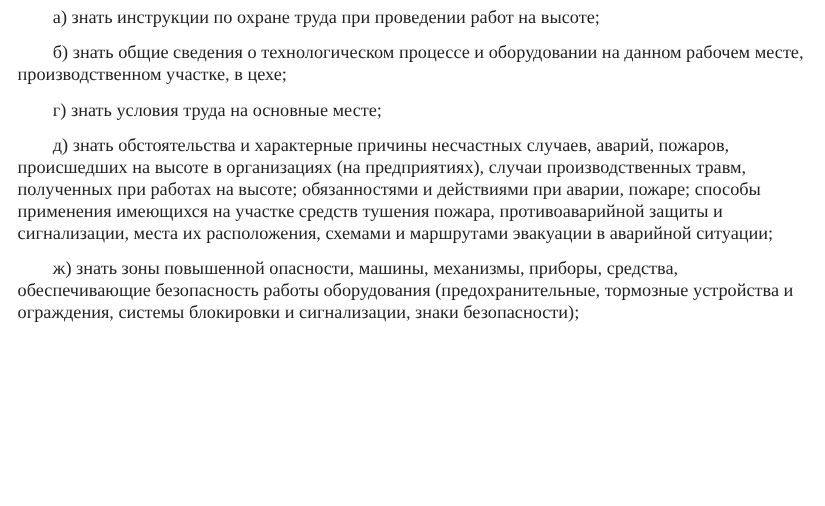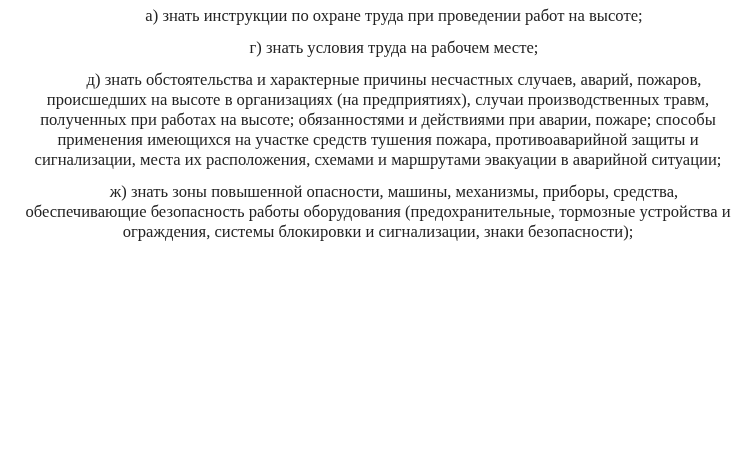--- a/index.html
+++ b/index.html
@@ -17,24 +17,25 @@
     }
     .doc {
       padding: 6px 10px 0 16px;
       box-sizing: border-box;
       width: 750px;
     }
     .para {
       margin: 0 0 12px 0;
       line-height: 20px;
       text-indent: 32px;
-      text-align: center;
+      text-align: left;
     }
   </style>
 </head>
 <body>
 
 <div class="doc">
   <p class="para">а) знать инструкции по охране труда при проведении работ на высоте;</p>
-  <p class="para">г) знать условия труда на рабочем месте;</p>
+  <p class="para">б) знать общие сведения о технологическом процессе и оборудовании на данном рабочем месте, производственном участке, в цехе;</p>
+  <p class="para">г) знать условия труда на основные месте;</p>
   <p class="para">д) знать обстоятельства и характерные причины несчастных случаев, аварий, пожаров, происшедших на высоте в организациях (на предприятиях), случаи производственных травм, полученных при работах на высоте; обязанностями и действиями при аварии, пожаре; способы применения имеющихся на участке средств тушения пожара, противоаварийной защиты и сигнализации, места их расположения, схемами и маршрутами эвакуации в аварийной ситуации;</p>
   <p class="para">ж) знать зоны повышенной опасности, машины, механизмы, приборы, средства, обеспечивающие безопасность работы оборудования (предохранительные, тормозные устройства и ограждения, системы блокировки и сигнализации, знаки безопасности);</p>
 </div>
 
 </body></html>

